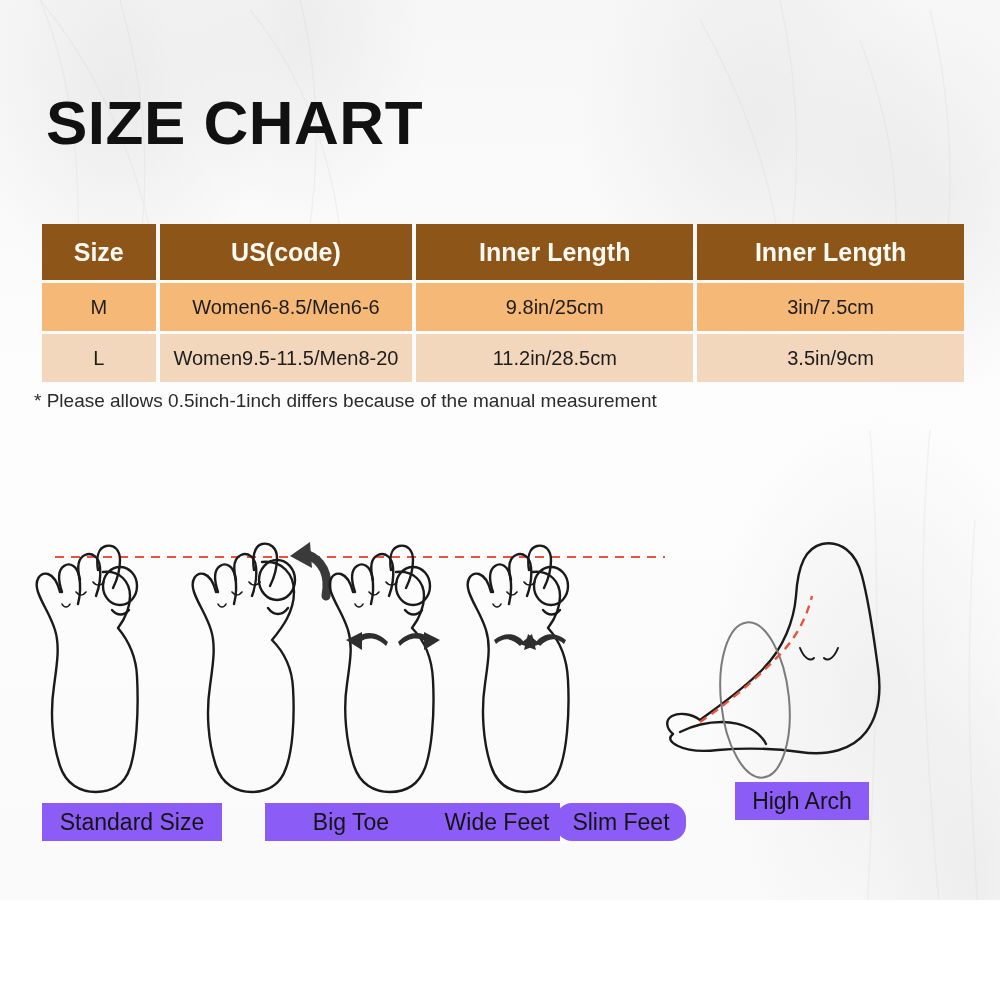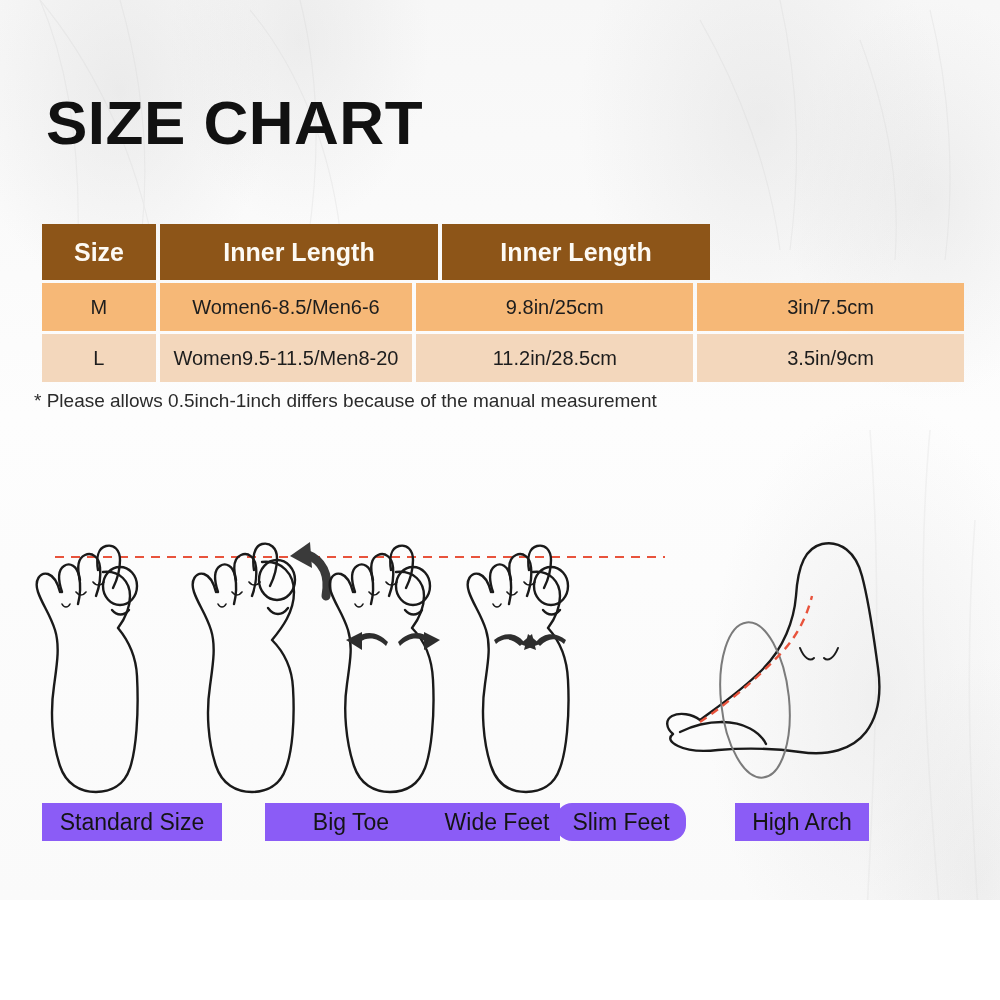--- a/index.html
+++ b/index.html
@@ -111,21 +111,21 @@
     font-size: 23px;
     display: flex;
     align-items: center;
     justify-content: center;
     white-space: nowrap;
   }
   #lbl-0 { left: 42px;  top: 803px; width: 180px; }
   #lbl-1 { left: 233px; top: 803px; width: 172px; margin-left: 32px; }
   #lbl-2 { left: 434px; top: 803px; width: 126px; }
   #lbl-3 { left: 556px; top: 803px; width: 130px; border-radius: 16px; }
-  #lbl-4 { left: 735px; top: 803px; width: 134px; }
+  #lbl-4 { left: 735px; top: 782px; width: 134px; }
 </style>
 </head>
 <body>
 
 <div id="page">
 
   <div id="bg-texture"></div>
 
   <svg id="bg-fronds" viewBox="0 0 1000 1000" preserveAspectRatio="none">
     <g stroke="#d2d2d2" stroke-width="1.2" fill="none" opacity="0.5">
@@ -144,20 +144,21 @@
       <path d="M930,430 C918,560 920,720 948,1000"></path>
       <path d="M975,520 C965,650 968,800 985,1000"></path>
     </g>
   </svg>
 
   <div id="title">SIZE CHART</div>
 
   <div id="size-table">
     <div class="trow head">
       <div class="cell c-size">Size</div>
+      <div class="cell c-us">US(code)</div>
       <div class="cell c-len1">Inner Length</div>
       <div class="cell c-len2">Inner Length</div>
     </div>
     <div class="trow row-m">
       <div class="cell c-size">M</div>
       <div class="cell c-us">Women6-8.5/Men6-6</div>
       <div class="cell c-len1">9.8in/25cm</div>
       <div class="cell c-len2">3in/7.5cm</div>
     </div>
     <div class="trow row-l">

